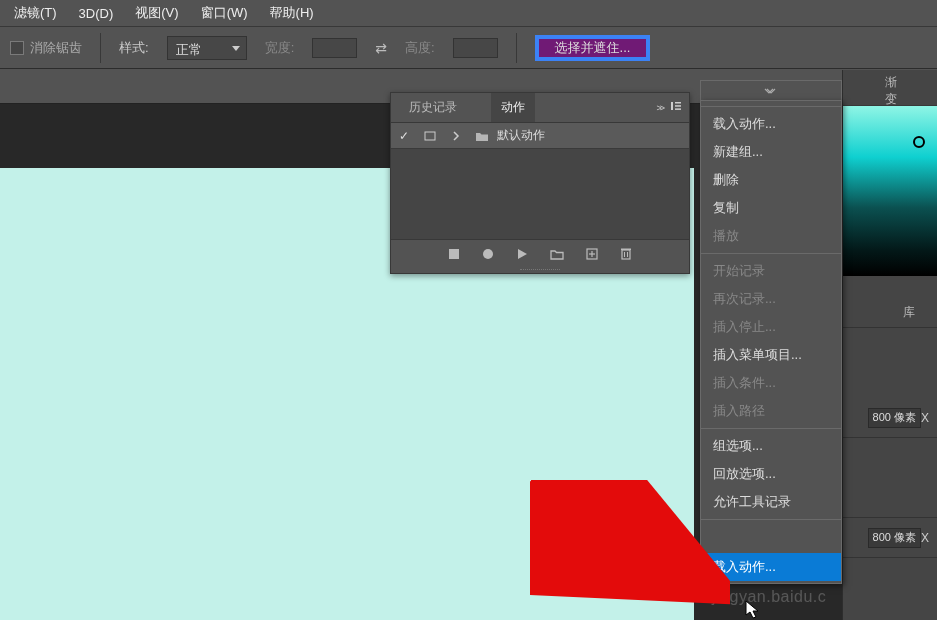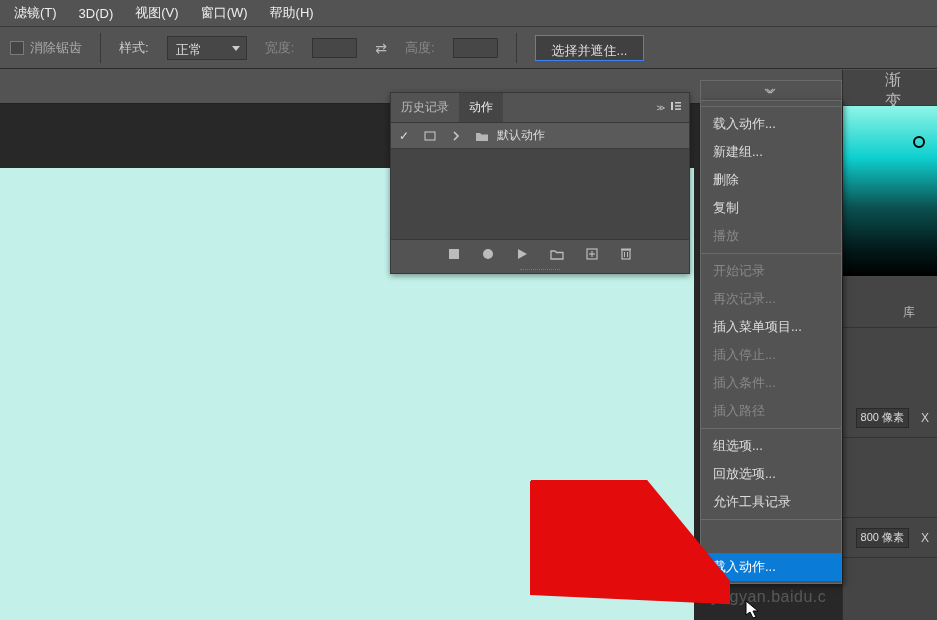--- a/index.html
+++ b/index.html
@@ -9,28 +9,28 @@
 .menubar-item { padding: 3px 10px; cursor: default; }
 
 .optbar { height: 43px; background: #535353; border-top: 1px solid #383838; border-bottom: 1px solid #2c2c2c; display: flex; align-items: center; padding: 0 10px; gap: 18px; color: #ccc; font-size: 13px; }
 .chk { width: 14px; height: 14px; border: 1px solid #7a7a7a; background: #454545; display: inline-block; margin-right: 6px; vertical-align: middle; }
 .chkwrap { display: flex; align-items: center; color: #aaa; }
 .sep { width: 1px; height: 30px; background: #383838; }
 .sel { height: 24px; min-width: 80px; background: #474747; border: 1px solid #333; color: #ddd; display: flex; align-items: flex-end; padding: 0 20px 0 8px; position: relative; font-size: 13px; }
 .sel::after { content: ""; position: absolute; right: 6px; top: 9px; border-left: 4px solid transparent; border-right: 4px solid transparent; border-top: 5px solid #ccc; }
 .txtfield { width: 45px; height: 20px; background: #474747; border: 1px solid #333; }
 .swapico { color: #bbb; font-size: 14px; }
-.bigbtn { height: 26px; background: #404040; border: 1px solid #3b82f6; padding: 0 16px; display: flex; align-items: flex-end; color: #ddd; font-size: 13px; }
+.bigbtn { height: 26px; background: #701a75; border: 4px solid #3b82f6; padding: 0 16px; display: flex; align-items: flex-end; color: #ddd; font-size: 13px; }
 
 .workspace { position: absolute; top: 70px; left: 0; right: 0; bottom: 0; background: #282828; }
 .canvas-tab { background: #535353; height: 34px; border-bottom: 1px solid #222; }
 .canvas { position: absolute; top: 98px; left: 0; width: 694px; bottom: 0; background: #c3f1e9; }
 
 .actions-panel { position: absolute; top: 92px; left: 390px; width: 300px; background: #535353; border: 1px solid #383838; box-shadow: 0 2px 6px rgba(0,0,0,.4); }
-.panel-tabs { height: 30px; display: flex; align-items: center; padding: 0 0 0 0; background: #535353; color: #bbb; font-size: 12px; position: relative; border-bottom: 1px solid #383838; }
+.panel-tabs { height: 30px; display: flex; align-items: center; padding: 0 0 0 8px; background: #535353; color: #bbb; font-size: 12px; position: relative; border-bottom: 1px solid #383838; gap: 24px; }
 .ptab { padding: 6px 10px; cursor: default; }
 .ptab.active { background: #454545; color: #eee; }
 .panel-tabs .right { position: absolute; right: 6px; top: 6px; color: #ccc; font-size: 13px; display: flex; gap: 6px; align-items: center; }
 .panel-body { background: #454545; }
 .action-row { display: flex; align-items: center; height: 26px; border-bottom: 1px solid #3a3a3a; background: #5a5a5a; color: #ddd; font-size: 12px; }
 .action-row .cell { width: 26px; display: flex; align-items: center; justify-content: center; color: #ddd; }
 .action-row .label { flex: 1; padding-left: 2px; }
 .panel-empty { height: 90px; background: #454545; }
 .panel-bottom { height: 28px; background: #535353; border-top: 1px solid #383838; display: flex; align-items: center; justify-content: center; gap: 22px; color: #ccc; font-size: 13px; }
 .panel-bottom span svg { display: block; }
@@ -38,27 +38,27 @@
 .drag-grip::before { content: ""; width: 40px; height: 2px; border-top: 1px dotted #777; }
 
 .ctx-menu { position: absolute; top: 100px; left: 700px; width: 142px; background: #535353; border: 1px solid #6a6a6a; box-shadow: 2px 2px 6px rgba(0,0,0,.5); color: #ddd; font-size: 13px; padding: 2px 0; }
 .ctx-item { padding: 5px 12px; white-space: nowrap; cursor: default; }
 .ctx-item.disabled { color: #888; }
 .ctx-item.hl { background: #0a7bd6; color: #fff; position: relative; }
 .ctx-sep { height: 1px; background: #6a6a6a; margin: 3px 0; }
 .ctx-topstrip { position: absolute; top: 80px; left: 700px; width: 142px; height: 20px; background: #535353; border: 1px solid #6a6a6a; border-bottom: none; display: flex; justify-content: center; align-items: center; }
 
 .right-panels { position: absolute; top: 70px; right: 0; width: 95px; bottom: 0; background: #454545; border-left: 1px solid #2d2d2d; }
-.rp-tabs { height: 30px; display: flex; align-items: center; color: #bbb; font-size: 16px; border-bottom: 1px solid #383838; margin-top: 6px; gap: 36px; }
+.rp-tabs { height: 30px; display: flex; align-items: center; color: #bbb; font-size: 12px; border-bottom: 1px solid #383838; margin-top: 6px; gap: 36px; }
 .rp-tabs .t { padding: 6px 6px; }
 .color-grad { position: relative; height: 170px; background: linear-gradient(to bottom, #8ff5e5 0%, #0fd0d0 30%, #0b5050 60%, #031818 85%, #000 100%); }
 .color-ring { position: absolute; top: 30px; right: 12px; width: 12px; height: 12px; border: 2px solid #000; border-radius: 50%; }
 .props-tabs { height: 30px; border-bottom: 1px solid #333; display: flex; align-items: center; color: #bbb; font-size: 12px; margin-top: 22px; }
 .props-tabs .pt { padding: 6px 22px; }
-.info-row { height: 40px; display: flex; align-items: center; justify-content: flex-end; gap: 12px; padding-right: 8px; border-bottom: 1px solid #333; }
+.info-row { height: 40px; display: flex; align-items: center; justify-content: flex-end; gap: 0; padding-right: 8px; border-bottom: 1px solid #333; }
 .info-box { min-width: 36px; height: 20px; background: #3a3a3a; border: 1px solid #2a2a2a; color: #ddd; font-size: 11px; display: flex; align-items: center; justify-content: center; padding: 0 4px; }
 .info-lab { color: #ccc; font-size: 12px; }
 .spacer { flex: 1; }
 
 .arrow { position: absolute; top: 480px; left: 530px; pointer-events: none; }
 .cursor { position: absolute; top: 600px; left: 745px; }
 
 .watermark { position: absolute; top: 576px; left: 712px; color: rgba(255,255,255,.22); font-size: 16px; letter-spacing: .5px; pointer-events: none; margin-top: 12px; }
 
 .chev { font-size: 9px; color: #ccc; letter-spacing: -2px; }
@@ -213,22 +213,22 @@
 <div class="ctx-menu">
   <div class="ctx-sep"></div>
   <div class="ctx-item">载入动作...</div>
   <div class="ctx-item">新建组...</div>
   <div class="ctx-item">删除</div>
   <div class="ctx-item">复制</div>
   <div class="ctx-item disabled">播放</div>
   <div class="ctx-sep"></div>
   <div class="ctx-item disabled">开始记录</div>
   <div class="ctx-item disabled">再次记录...</div>
+  <div class="ctx-item disabled">插入停止...</div>
   <div class="ctx-item">插入菜单项目...</div>
-  <div class="ctx-item disabled">插入停止...</div>
   <div class="ctx-item disabled">插入条件...</div>
   <div class="ctx-item disabled">插入路径</div>
   <div class="ctx-sep"></div>
   <div class="ctx-item">组选项...</div>
   <div class="ctx-item">回放选项...</div>
   <div class="ctx-item">允许工具记录</div>
   <div class="ctx-sep"></div>
   <div style="height:30px"></div>
   <div class="ctx-item hl">载入动作...</div>
 </div>

